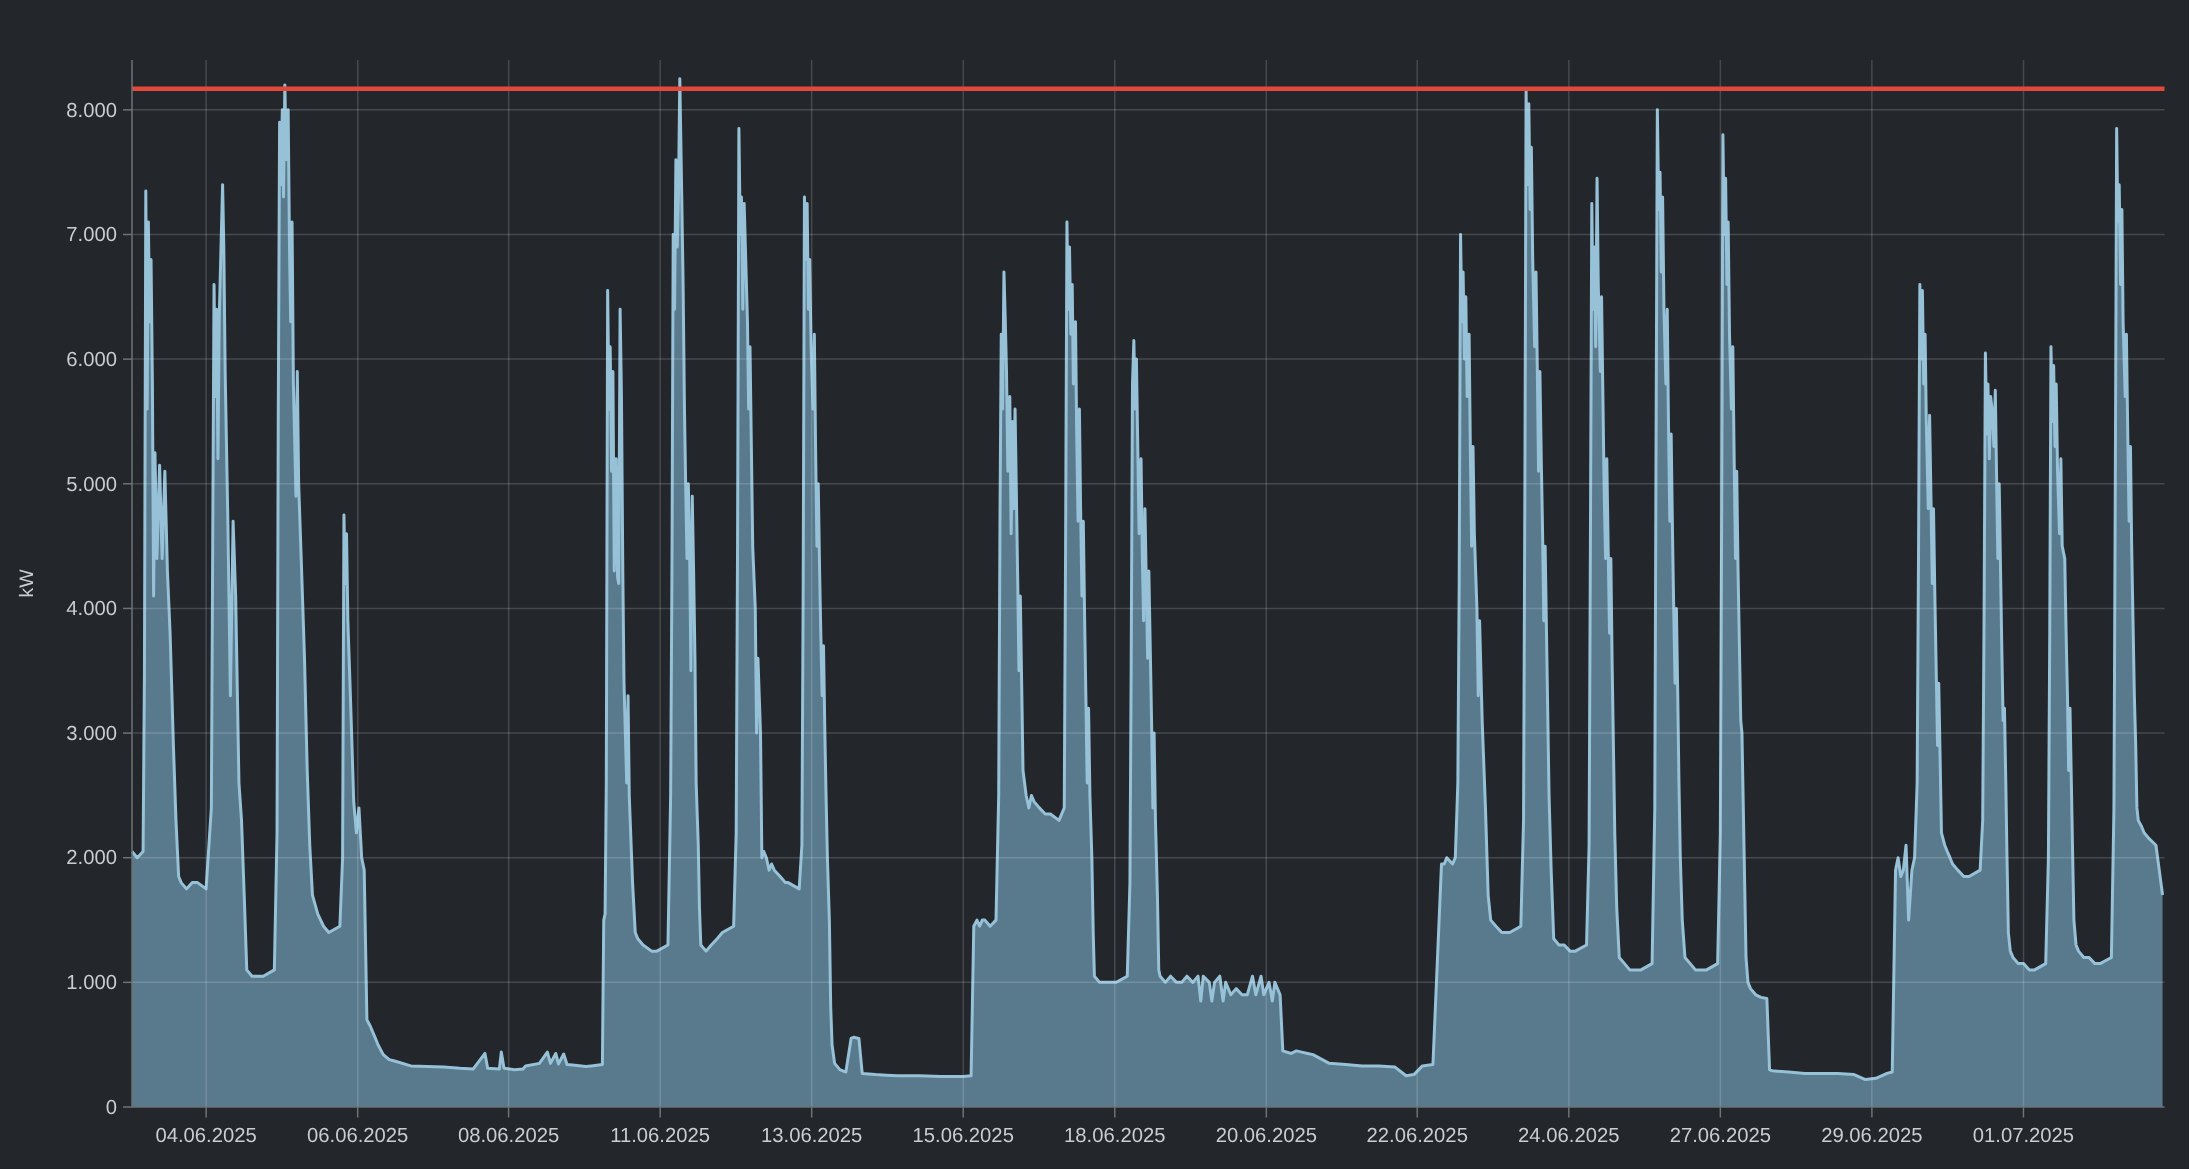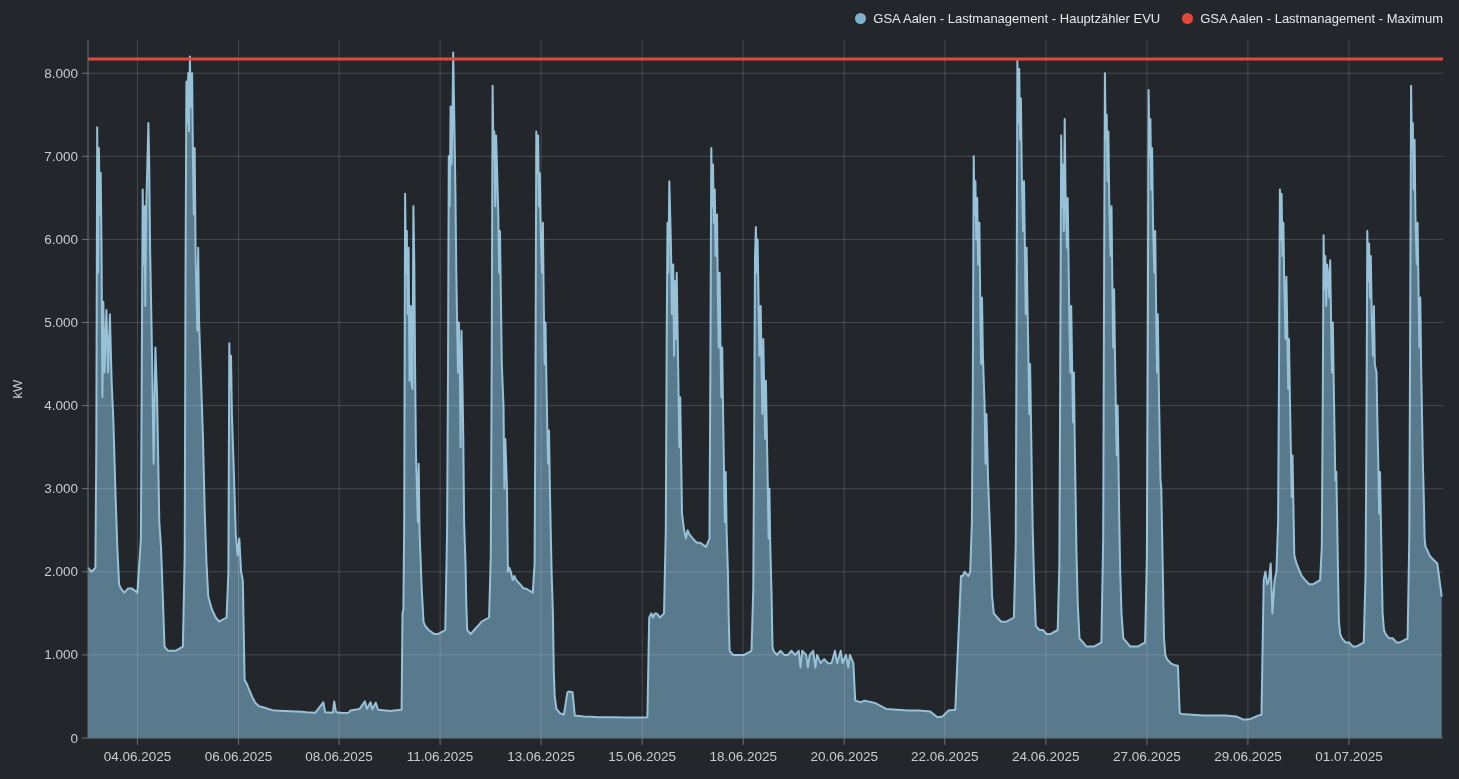--- a/index.html
+++ b/index.html
@@ -84,23 +84,13 @@
       <text x="1045.859909619109" y="761" text-anchor="middle" fill="#c9ccd0" font-size="13.5px">24.06.2025</text>
       <line x1="1146.8944480309876" y1="738" x2="1146.8944480309876" y2="745" stroke="#6e7378" stroke-width="1"></line>
       <text x="1146.8944480309876" y="761" text-anchor="middle" fill="#c9ccd0" font-size="13.5px">27.06.2025</text>
       <line x1="1247.9289864428663" y1="738" x2="1247.9289864428663" y2="745" stroke="#6e7378" stroke-width="1"></line>
       <text x="1247.9289864428663" y="761" text-anchor="middle" fill="#c9ccd0" font-size="13.5px">29.06.2025</text>
       <line x1="1348.963524854745" y1="738" x2="1348.963524854745" y2="745" stroke="#6e7378" stroke-width="1"></line>
       <text x="1348.963524854745" y="761" text-anchor="middle" fill="#c9ccd0" font-size="13.5px">01.07.2025</text>
       <text x="22" y="389" text-anchor="middle" fill="#c9ccd0" font-size="13px" transform="rotate(-90 22 389)">kW</text>
     </svg>
 
-  <div class="legend">
-    <div class="legend-item">
-      <span class="dot" id="dot-0" style="background: rgb(126, 177, 205);"></span>
-      <span>GSA Aalen - Lastmanagement - Hauptzähler EVU</span>
-    </div>
-    <div class="legend-item">
-      <span class="dot" id="dot-1" style="background: rgb(226, 73, 59);"></span>
-      <span>GSA Aalen - Lastmanagement - Maximum</span>
-    </div>
-  </div>
 </div>
 
 </body></html>

